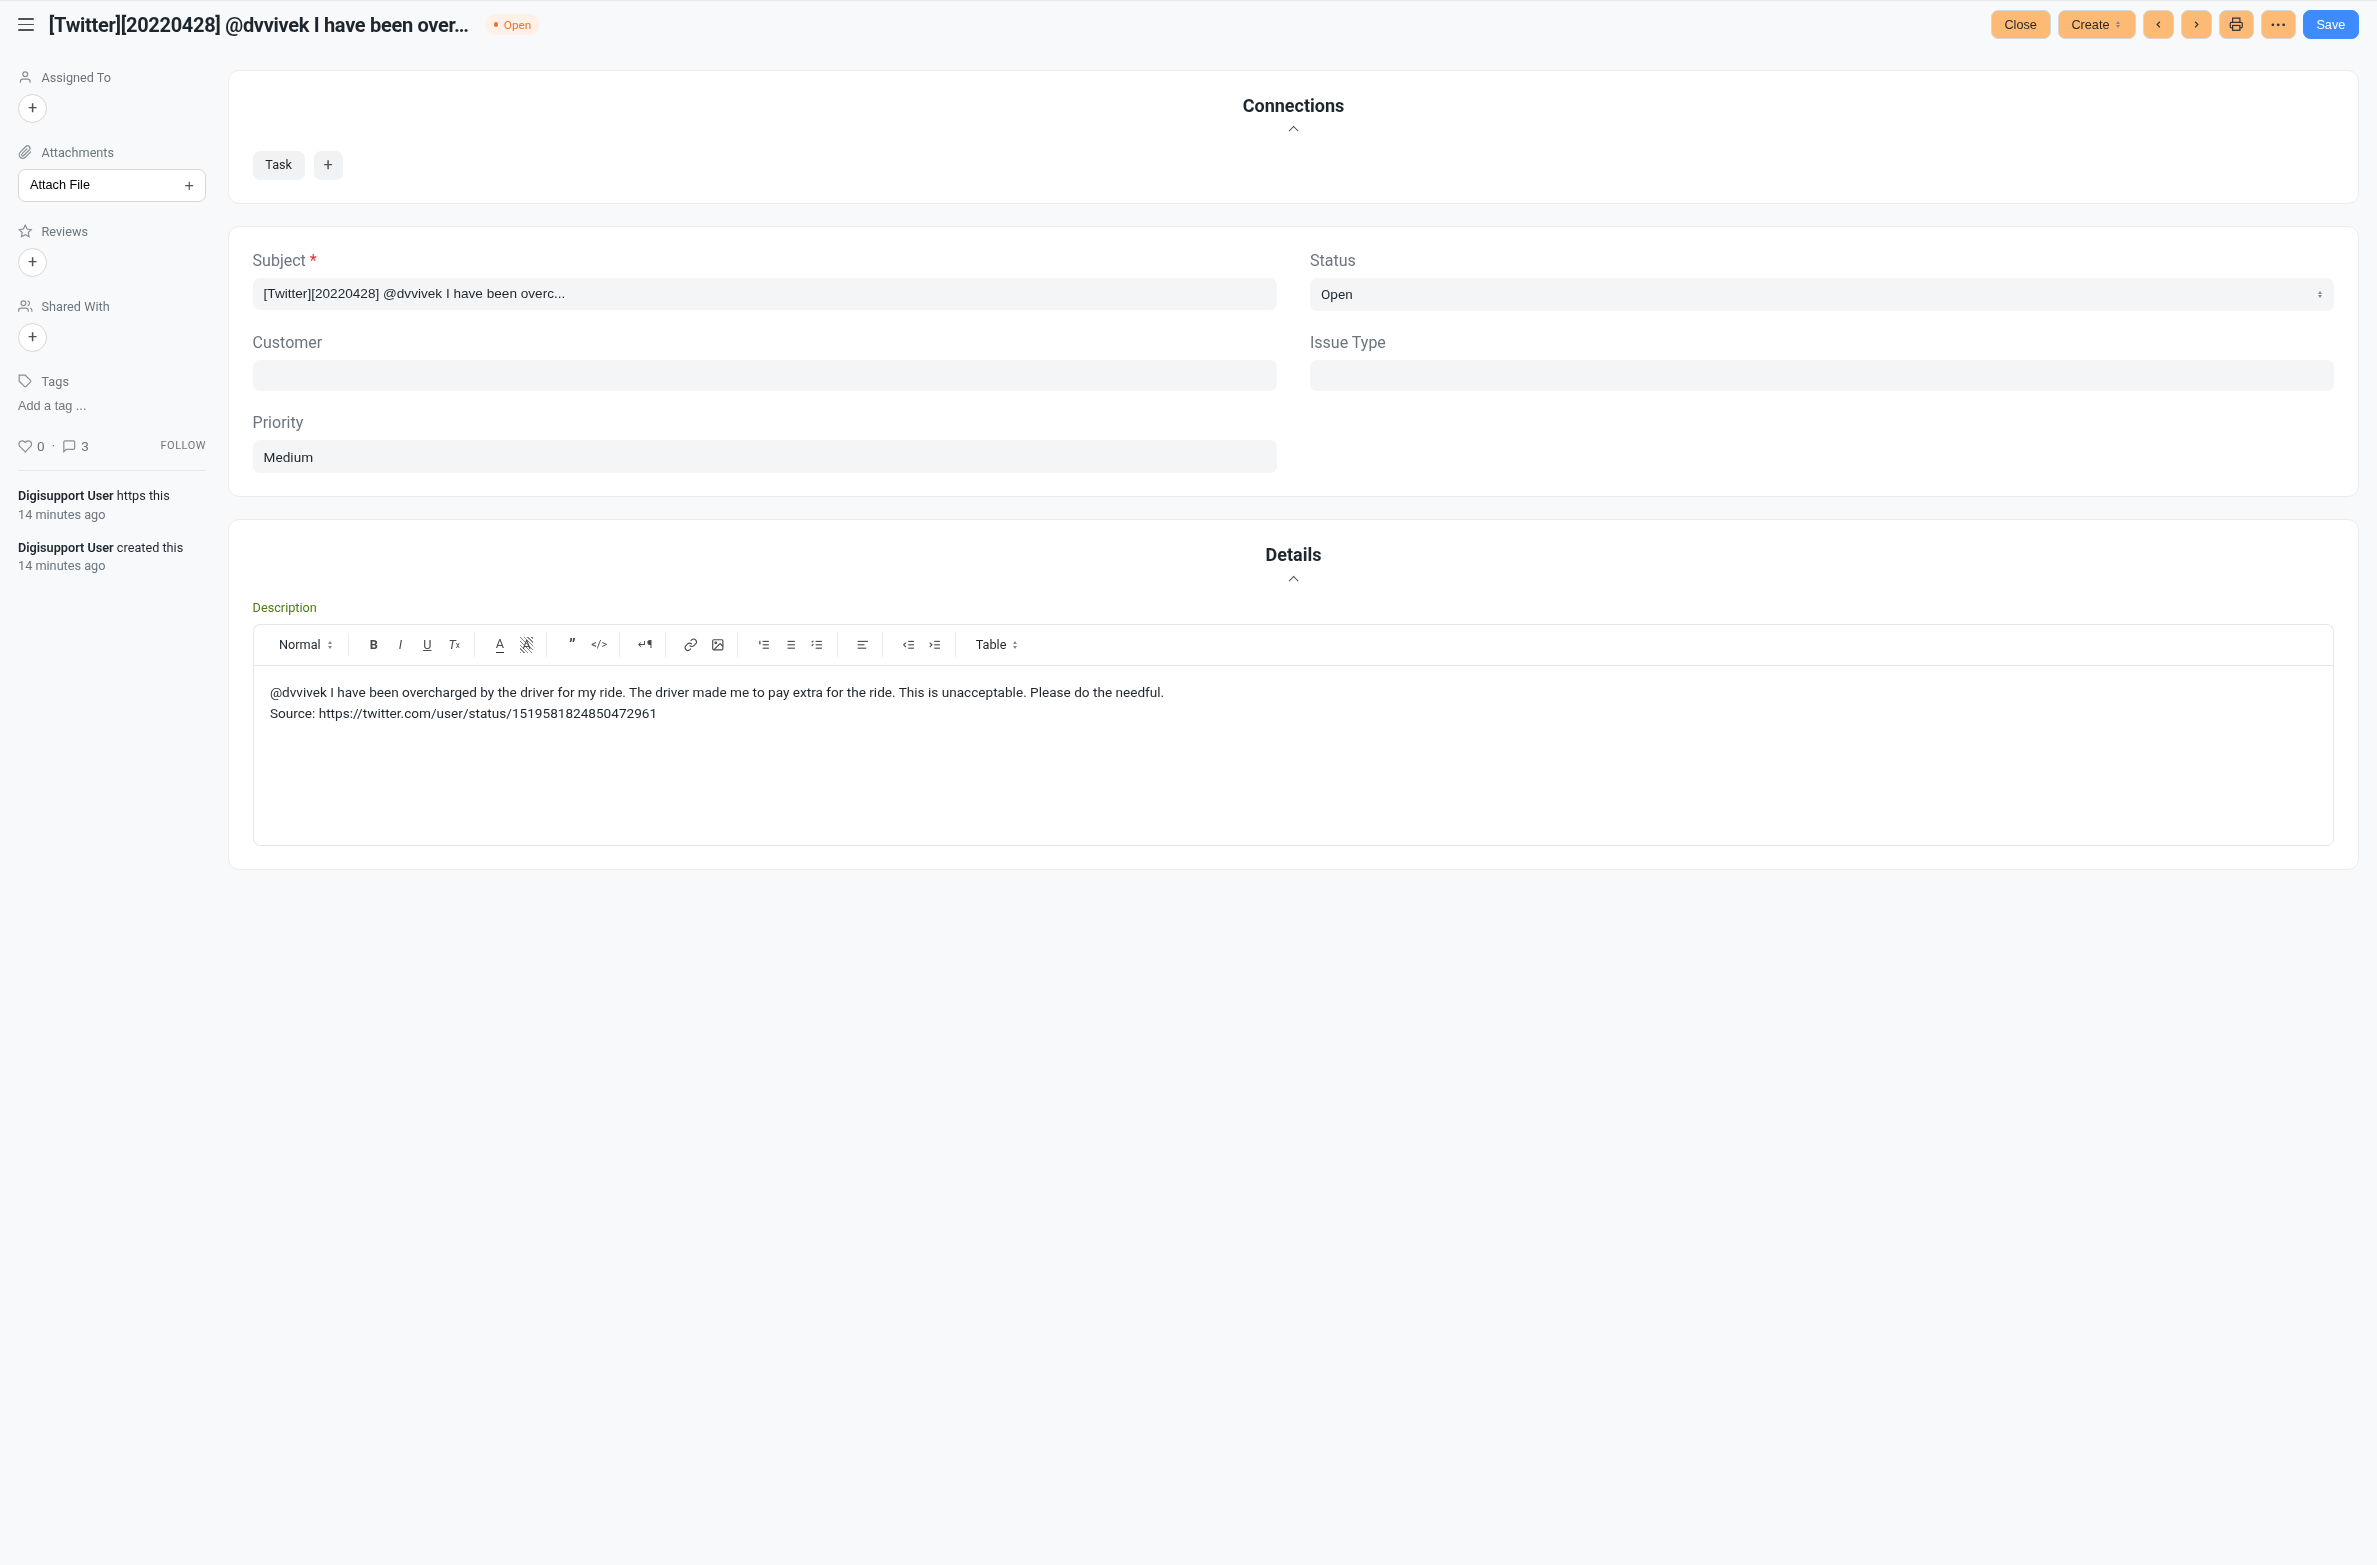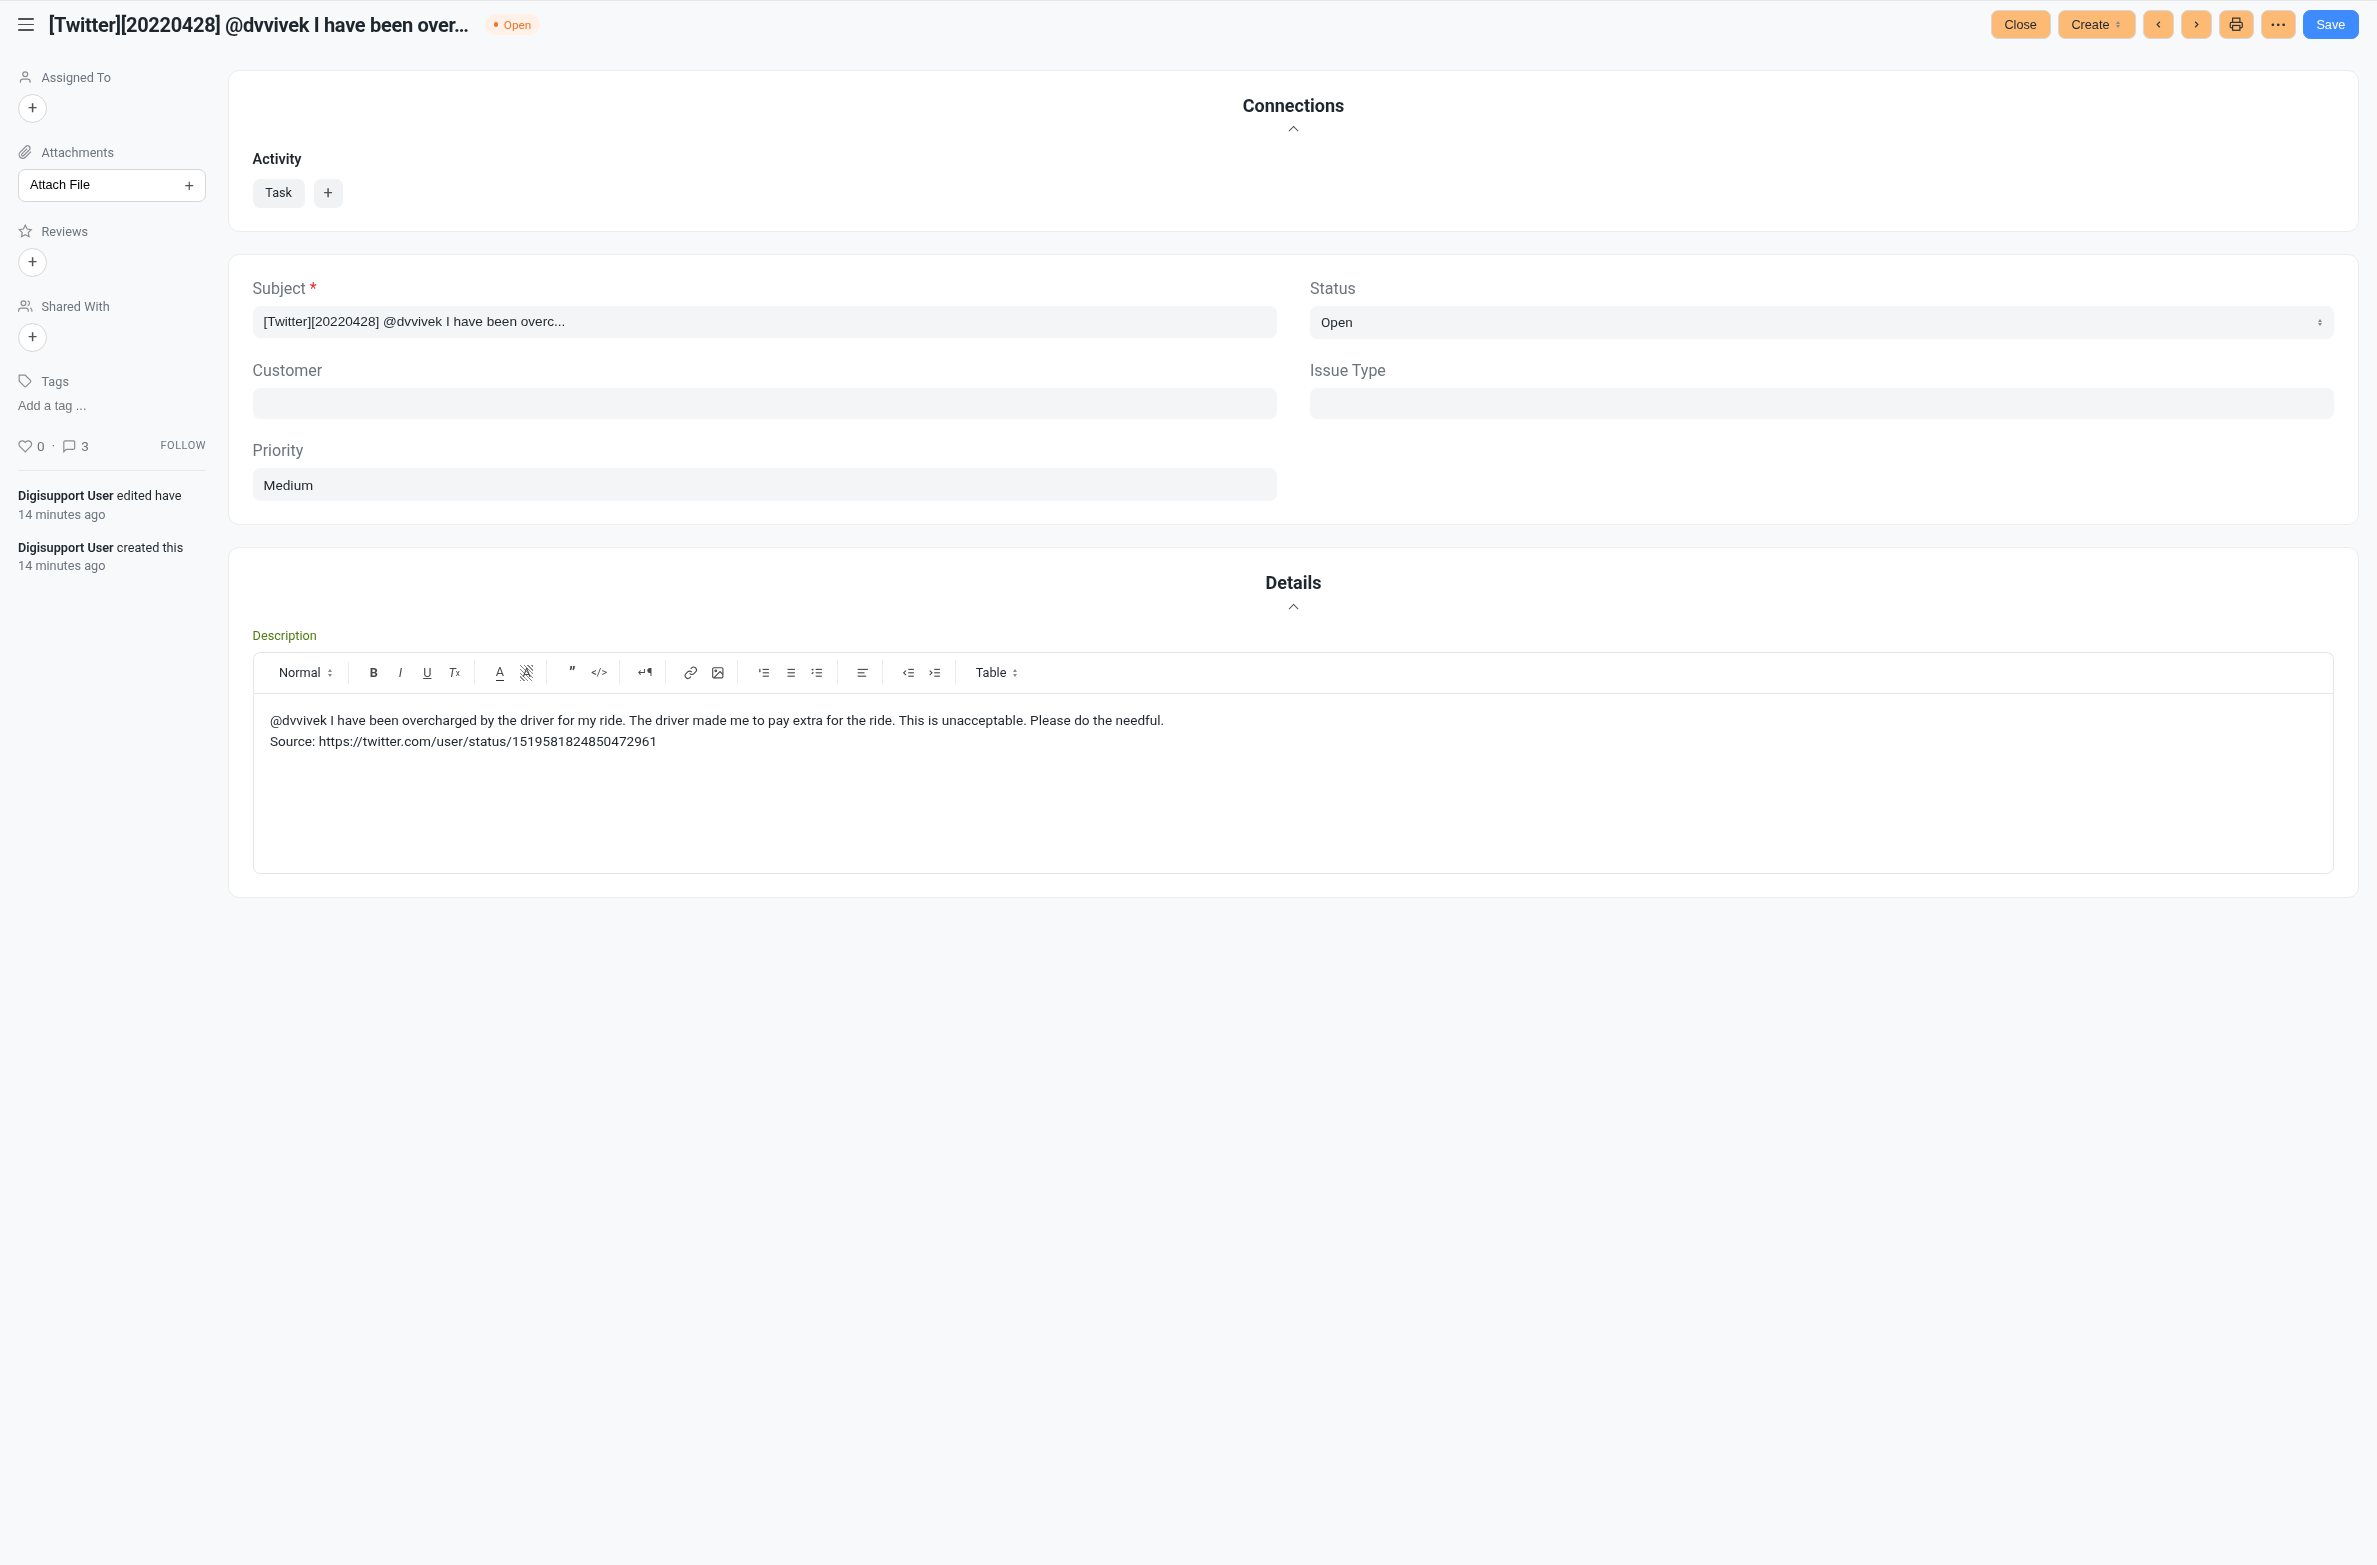--- a/index.html
+++ b/index.html
@@ -204,38 +204,37 @@
             <path d="M21 15a2 2 0 0 1-2 2H7l-4 4V5a2 2 0 0 1 2-2h14a2 2 0 0 1 2 2z"></path>
           </svg>
         <span>3</span>
       </span>
       <span class="follow">FOLLOW</span>
     </div>
 
     <div class="activity-log">
       <div class="activity-item">
         <strong>Digisupport User</strong>
-        <span>edited have</span><br>
+        <span>https this</span><br>
         <span class="activity-time">14 minutes ago</span>
       </div>
       <div class="activity-item">
         <strong>Digisupport User</strong>
         <span>created this</span><br>
         <span class="activity-time">14 minutes ago</span>
       </div>
     </div>
   </div>
 
   <div class="main">
     <div class="card">
       <div class="card-title">
         <span>Connections</span>
         <span class="chev"></span>
       </div>
-      <div class="sub-title">Activity</div>
       <div class="chip-row">
         <div class="chip">Task</div>
         <div class="chip chip-add">
             <span class="plus">+</span>
           </div>
       </div>
     </div>
 
     <div class="card">
       <div class="form-grid">

